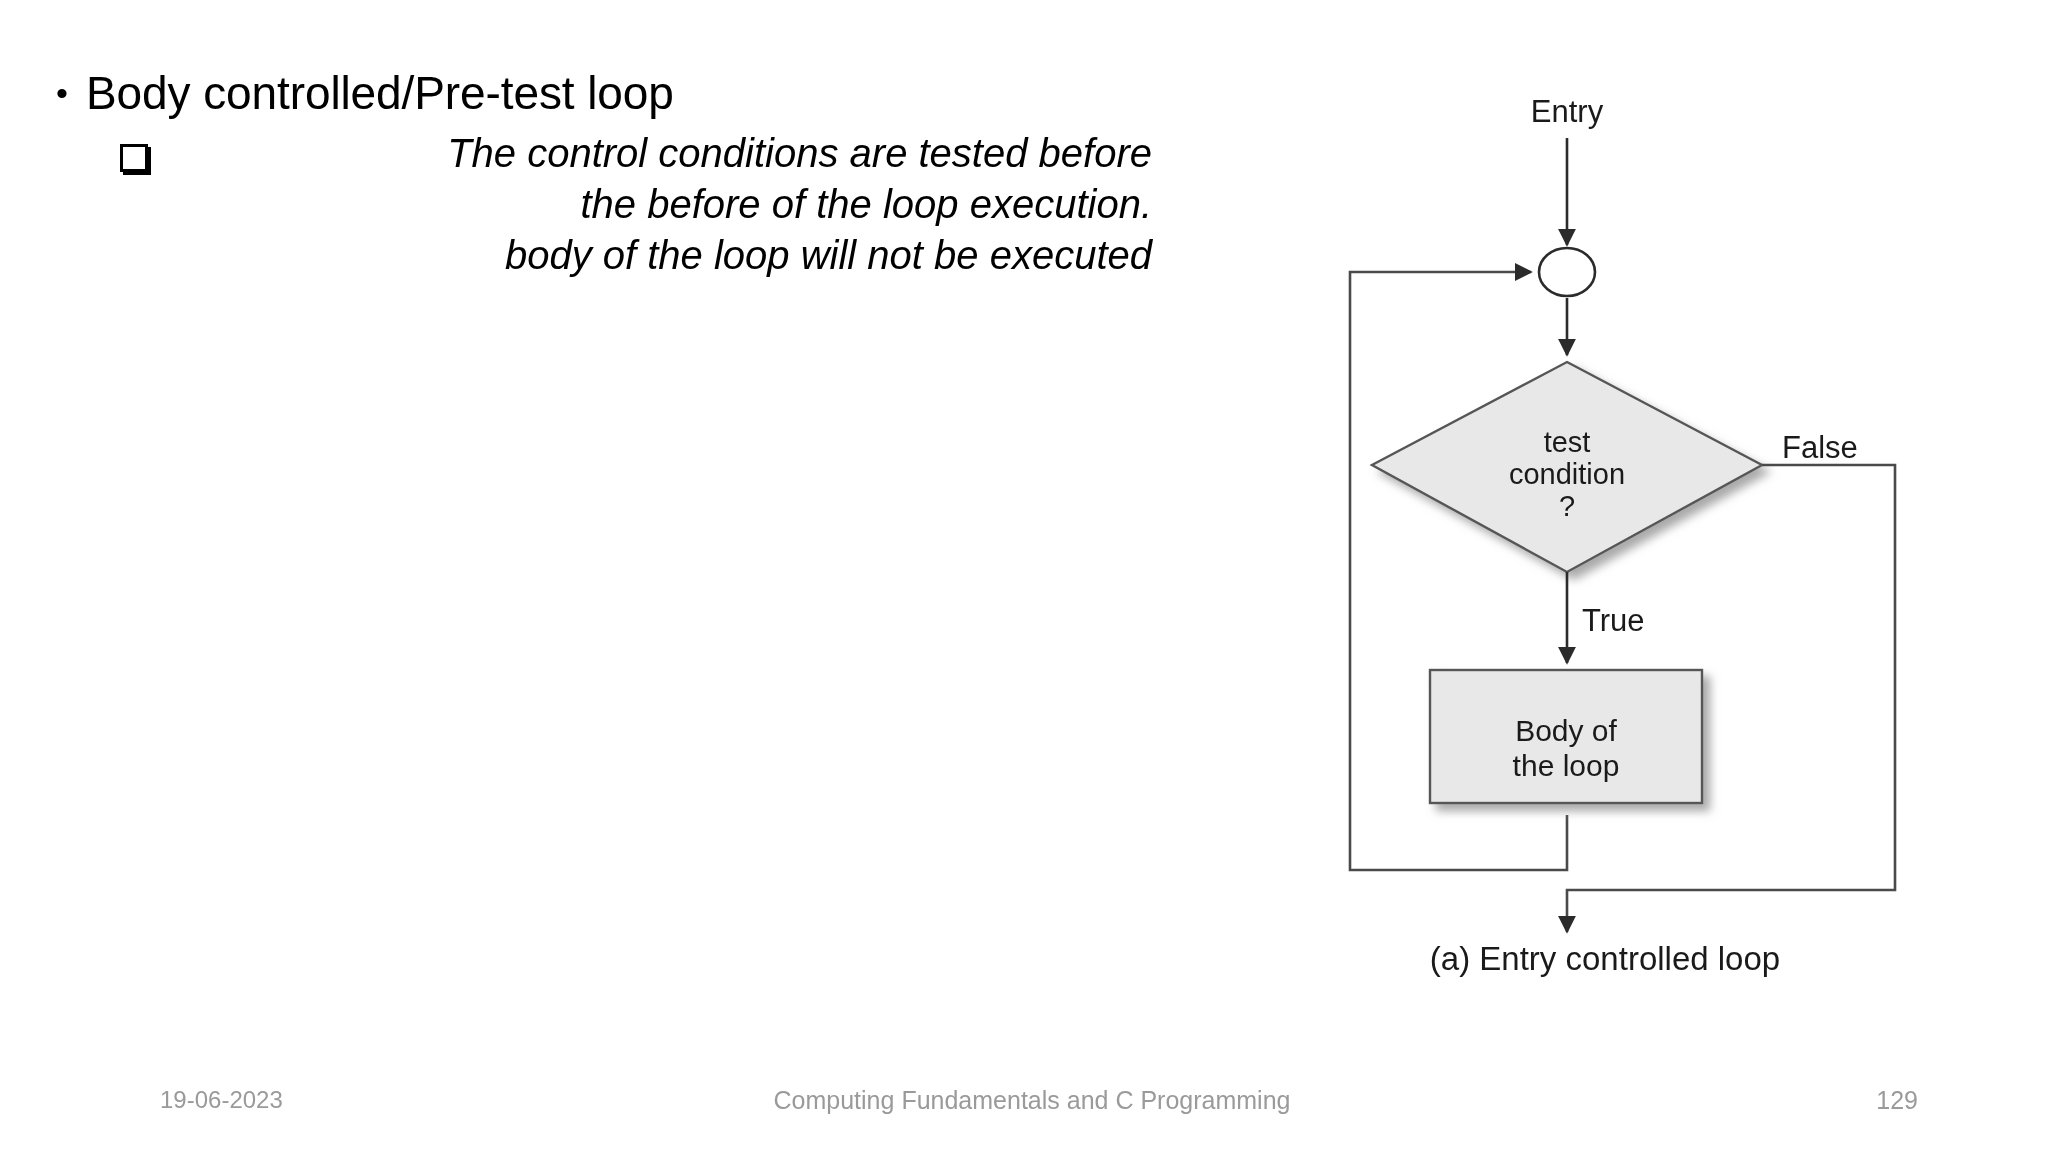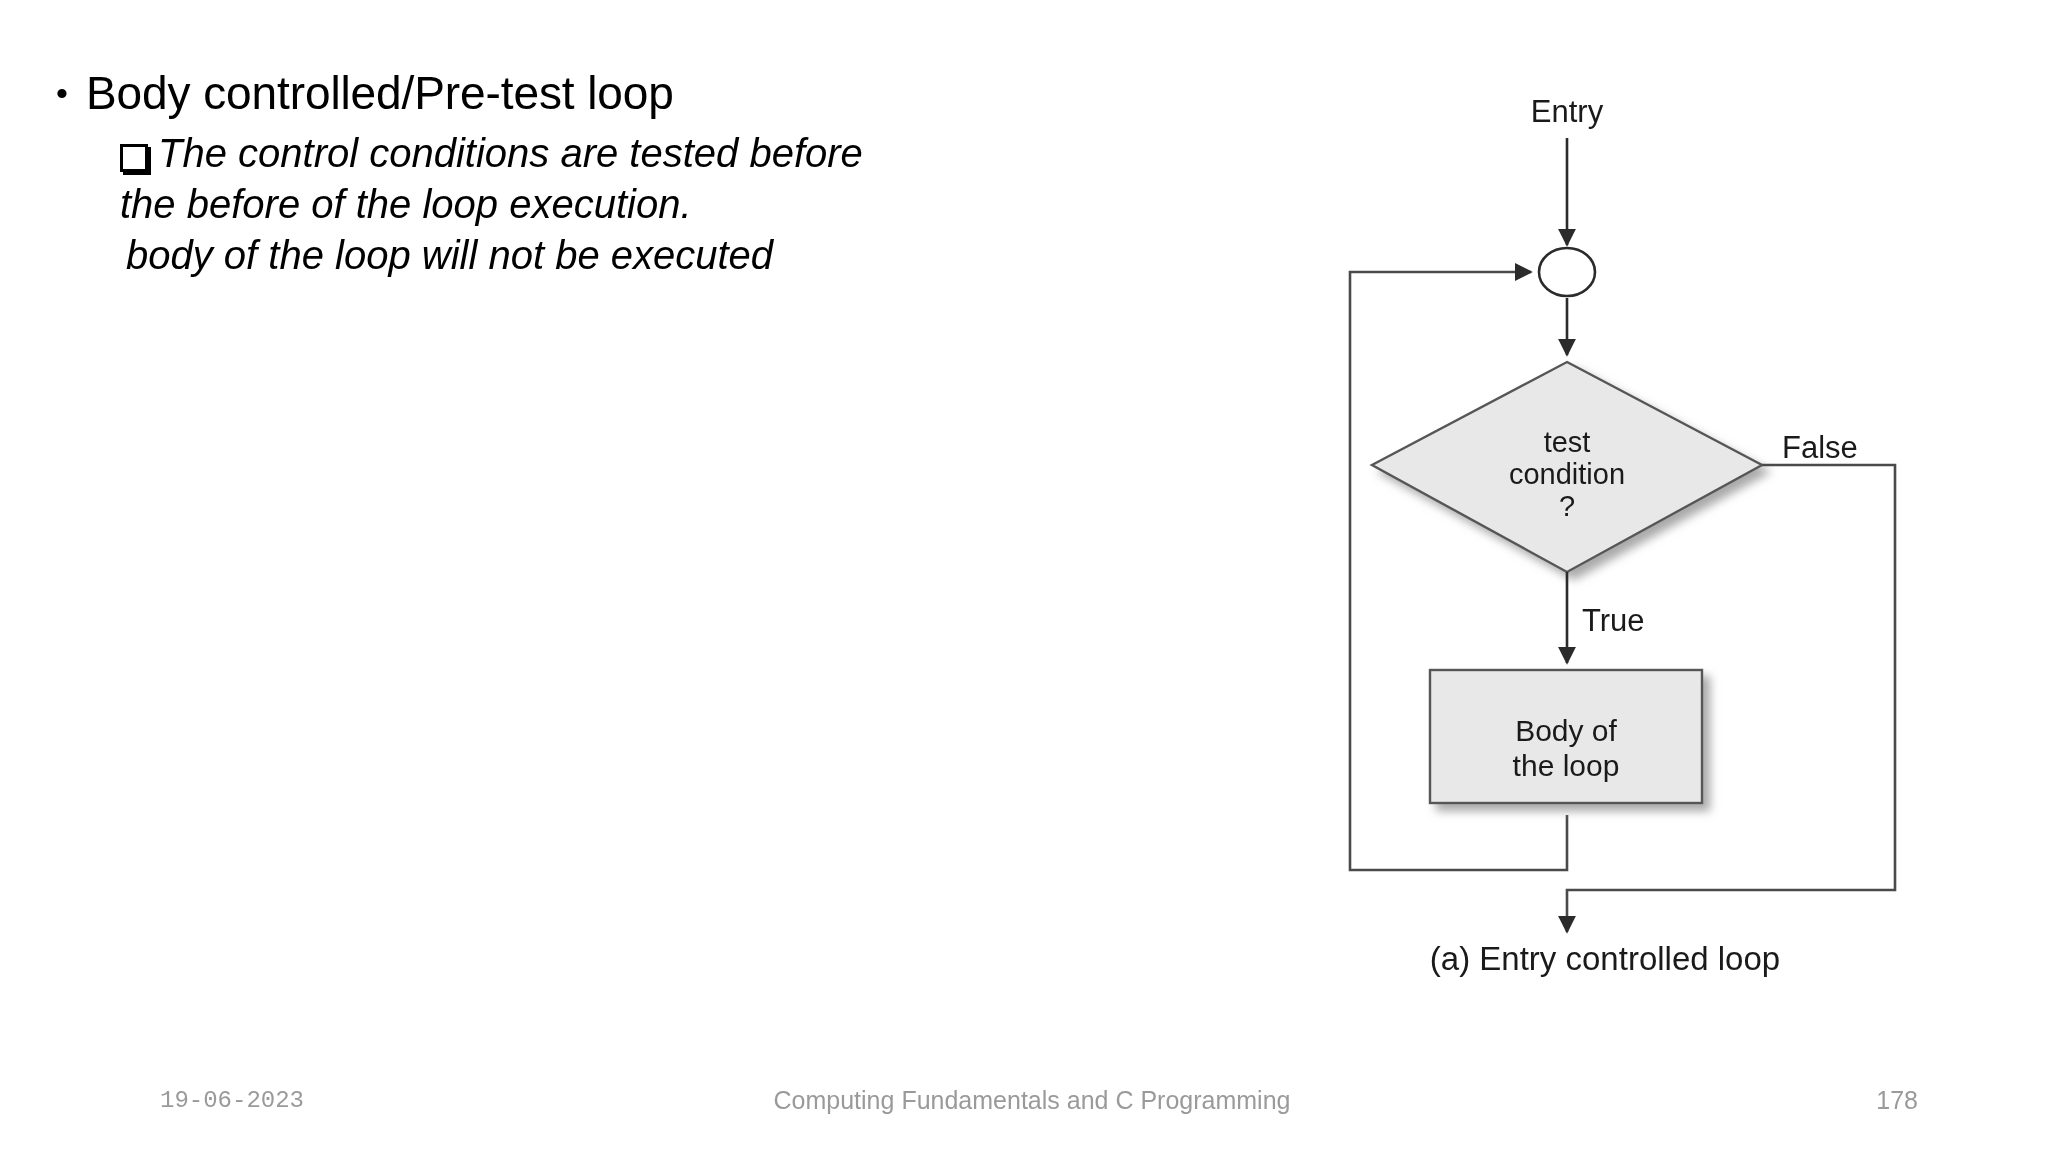--- a/index.html
+++ b/index.html
@@ -48,20 +48,21 @@
     padding-left: 4px;
     box-sizing: border-box;
   }
   .bullet-text {
     flex: 1 1 auto;
   }
 
   .sub-list {
     margin-top: 8px;
     padding-left: 68px;
+    text-align: right;
   }
   .sub-item {
     font-size: 40px;
     font-style: italic;
     line-height: 1.28;
     color: #000000;
     display: flex;
     align-items: flex-start;
   }
   .sub-item.tight .sq { margin-right: 0px; }
@@ -182,17 +183,17 @@
 
       <rect x="110" y="590" width="272" height="133" fill="#e8e8e8" stroke="#565656" stroke-width="2.4" filter="url(#softshadow)"></rect>
       <text x="246" y="661" font-family="Liberation Sans, sans-serif" font-size="30" fill="#1a1a1a" text-anchor="middle">Body of</text>
       <text x="246" y="696" font-family="Liberation Sans, sans-serif" font-size="30" fill="#1a1a1a" text-anchor="middle">the loop</text>
 
       <text x="285" y="672" font-family="Liberation Sans, sans-serif" font-size="31" fill="#1a1a1a" text-anchor="middle" opacity="0">.</text>
       <text x="285" y="890" font-family="Liberation Sans, sans-serif" font-size="33" fill="#1a1a1a" text-anchor="middle">(a) Entry controlled loop</text>
     </svg>
   </div>
 
-  <div class="footer-date" style="color: rgb(154, 154, 154); font-family: Liberation Mono, monospace;">19-06-2023</div>
+  <div class="footer-date" style="color: rgb(154, 154, 154);">19-06-2023</div>
   <div class="footer-title" style="color: rgb(154, 154, 154);">Computing Fundamentals and C Programming</div>
-  <div class="footer-page" style="color: rgb(154, 154, 154);">178</div>
+  <div class="footer-page" style="color: rgb(154, 154, 154);">129</div>
 
 </div>
 
 </body></html>

